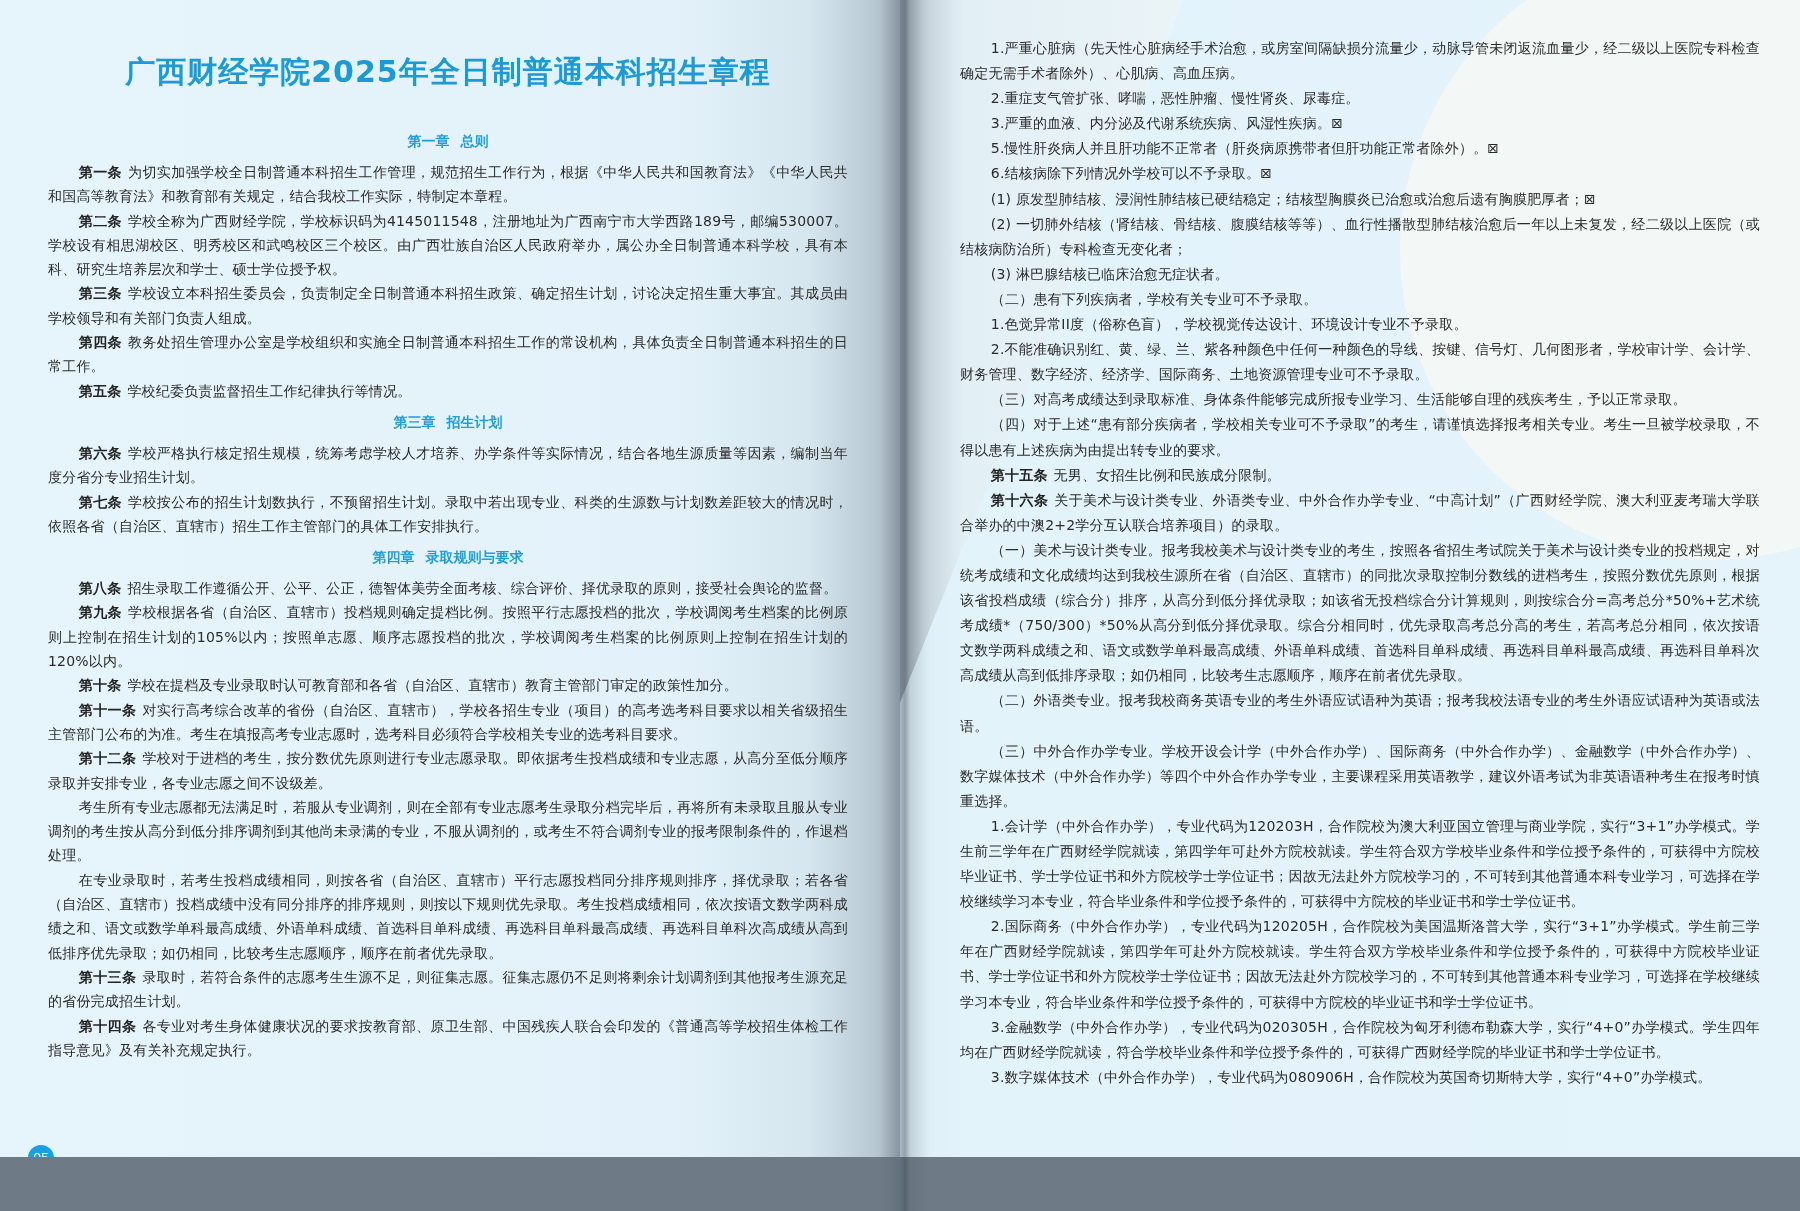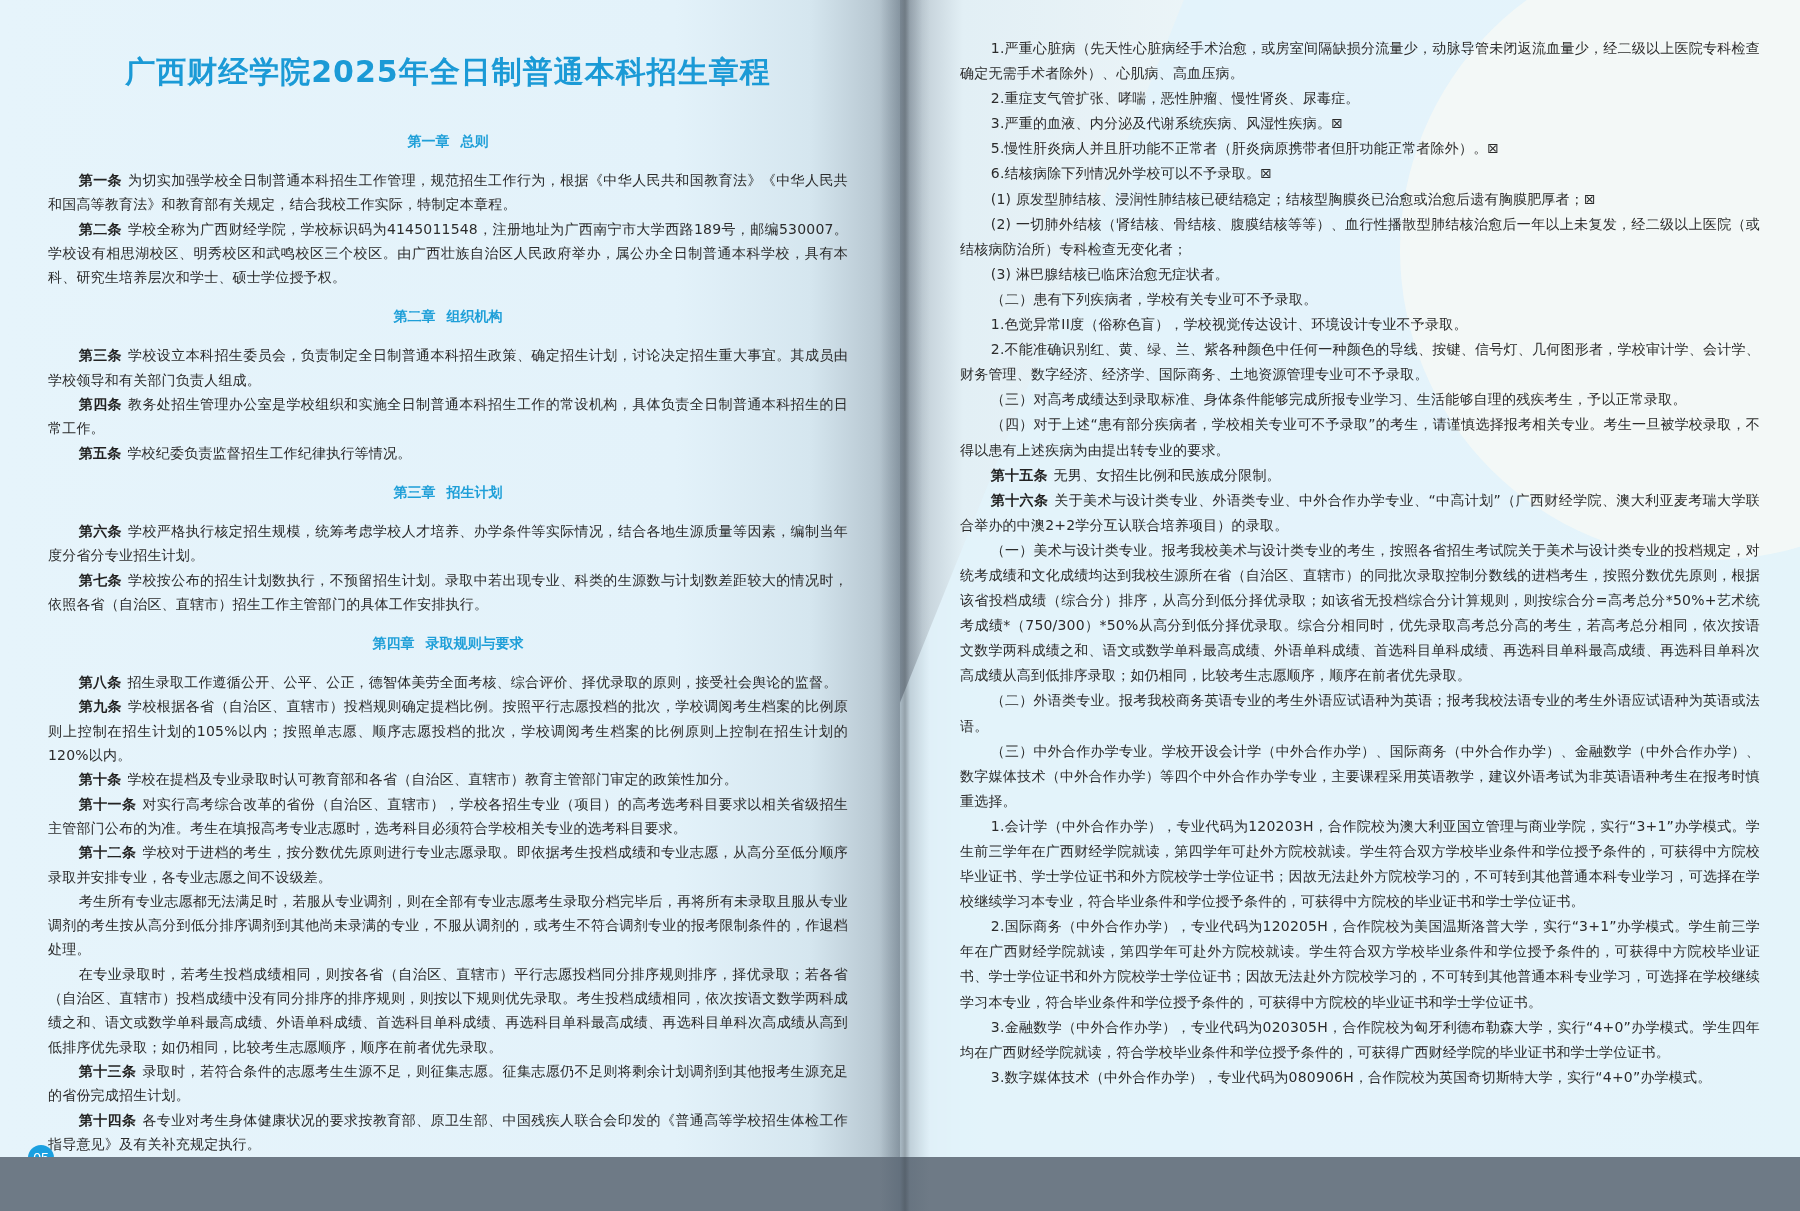--- a/index.html
+++ b/index.html
@@ -32,21 +32,21 @@
   }
   .content { position: absolute; box-sizing: border-box; }
   .content-left { left: 48px; top: 40px; width: 800px; }
   .content-right { left: 60px; top: 36px; width: 800px; }
   .doc-title {
     text-align: center; color: #1b9ad6; font-weight: bold; font-size: 30px;
     letter-spacing: 1px; margin: 12px 0 38px 0; line-height: 40px;
   }
   .chapter {
     text-align: center; color: #1e9fd8; font-weight: bold; font-size: 14px;
-    line-height: 22px; margin: 16px; word-spacing: 6px;
+    line-height: 22px; margin: 8px; word-spacing: 6px;
   }
   p.para {
     margin: 0; font-size: 14px; line-height: 24.3px; color: #2b2b2b;
     text-indent: 2.2em; text-align: justify; letter-spacing: 0.2px;
   }
   .content-right p.para { line-height: 25.1px; font-size: 14px; }
   .art { font-weight: bold; color: #222; margin-right: 6px; }
   .pagenum {
     position: absolute; width: 26px; height: 26px; border-radius: 50%;
     background: #1aa0e0; color: #fff; font-size: 14px; line-height: 26px; text-align: center;
@@ -68,21 +68,20 @@
 
 <div class="spread">
 
   <div class="page page-left">
     <div class="content content-left">
       <h1 class="doc-title">广西财经学院2025年全日制普通本科招生章程</h1>
       <div id="left-blocks">
           <div class="chapter">第一章  总则</div>
           <p class="para"><span class="art">第一条</span><span>为切实加强学校全日制普通本科招生工作管理，规范招生工作行为，根据《中华人民共和国教育法》《中华人民共和国高等教育法》和教育部有关规定，结合我校工作实际，特制定本章程。</span></p>
           <p class="para"><span class="art">第二条</span><span>学校全称为广西财经学院，学校标识码为4145011548，注册地址为广西南宁市大学西路189号，邮编530007。学校设有相思湖校区、明秀校区和武鸣校区三个校区。由广西壮族自治区人民政府举办，属公办全日制普通本科学校，具有本科、研究生培养层次和学士、硕士学位授予权。</span></p>
-          <div class="chapter">第二章  组织机构</div>
           <p class="para"><span class="art">第三条</span><span>学校设立本科招生委员会，负责制定全日制普通本科招生政策、确定招生计划，讨论决定招生重大事宜。其成员由学校领导和有关部门负责人组成。</span></p>
           <p class="para"><span class="art">第四条</span><span>教务处招生管理办公室是学校组织和实施全日制普通本科招生工作的常设机构，具体负责全日制普通本科招生的日常工作。</span></p>
           <p class="para"><span class="art">第五条</span><span>学校纪委负责监督招生工作纪律执行等情况。</span></p>
           <div class="chapter">第三章  招生计划</div>
           <p class="para"><span class="art">第六条</span><span>学校严格执行核定招生规模，统筹考虑学校人才培养、办学条件等实际情况，结合各地生源质量等因素，编制当年度分省分专业招生计划。</span></p>
           <p class="para"><span class="art">第七条</span><span>学校按公布的招生计划数执行，不预留招生计划。录取中若出现专业、科类的生源数与计划数差距较大的情况时，依照各省（自治区、直辖市）招生工作主管部门的具体工作安排执行。</span></p>
           <div class="chapter">第四章  录取规则与要求</div>
           <p class="para"><span class="art">第八条</span><span>招生录取工作遵循公开、公平、公正，德智体美劳全面考核、综合评价、择优录取的原则，接受社会舆论的监督。</span></p>
           <p class="para"><span class="art">第九条</span><span>学校根据各省（自治区、直辖市）投档规则确定提档比例。按照平行志愿投档的批次，学校调阅考生档案的比例原则上控制在招生计划的105%以内；按照单志愿、顺序志愿投档的批次，学校调阅考生档案的比例原则上控制在招生计划的120%以内。</span></p>
           <p class="para"><span class="art">第十条</span><span>学校在提档及专业录取时认可教育部和各省（自治区、直辖市）教育主管部门审定的政策性加分。</span></p>

